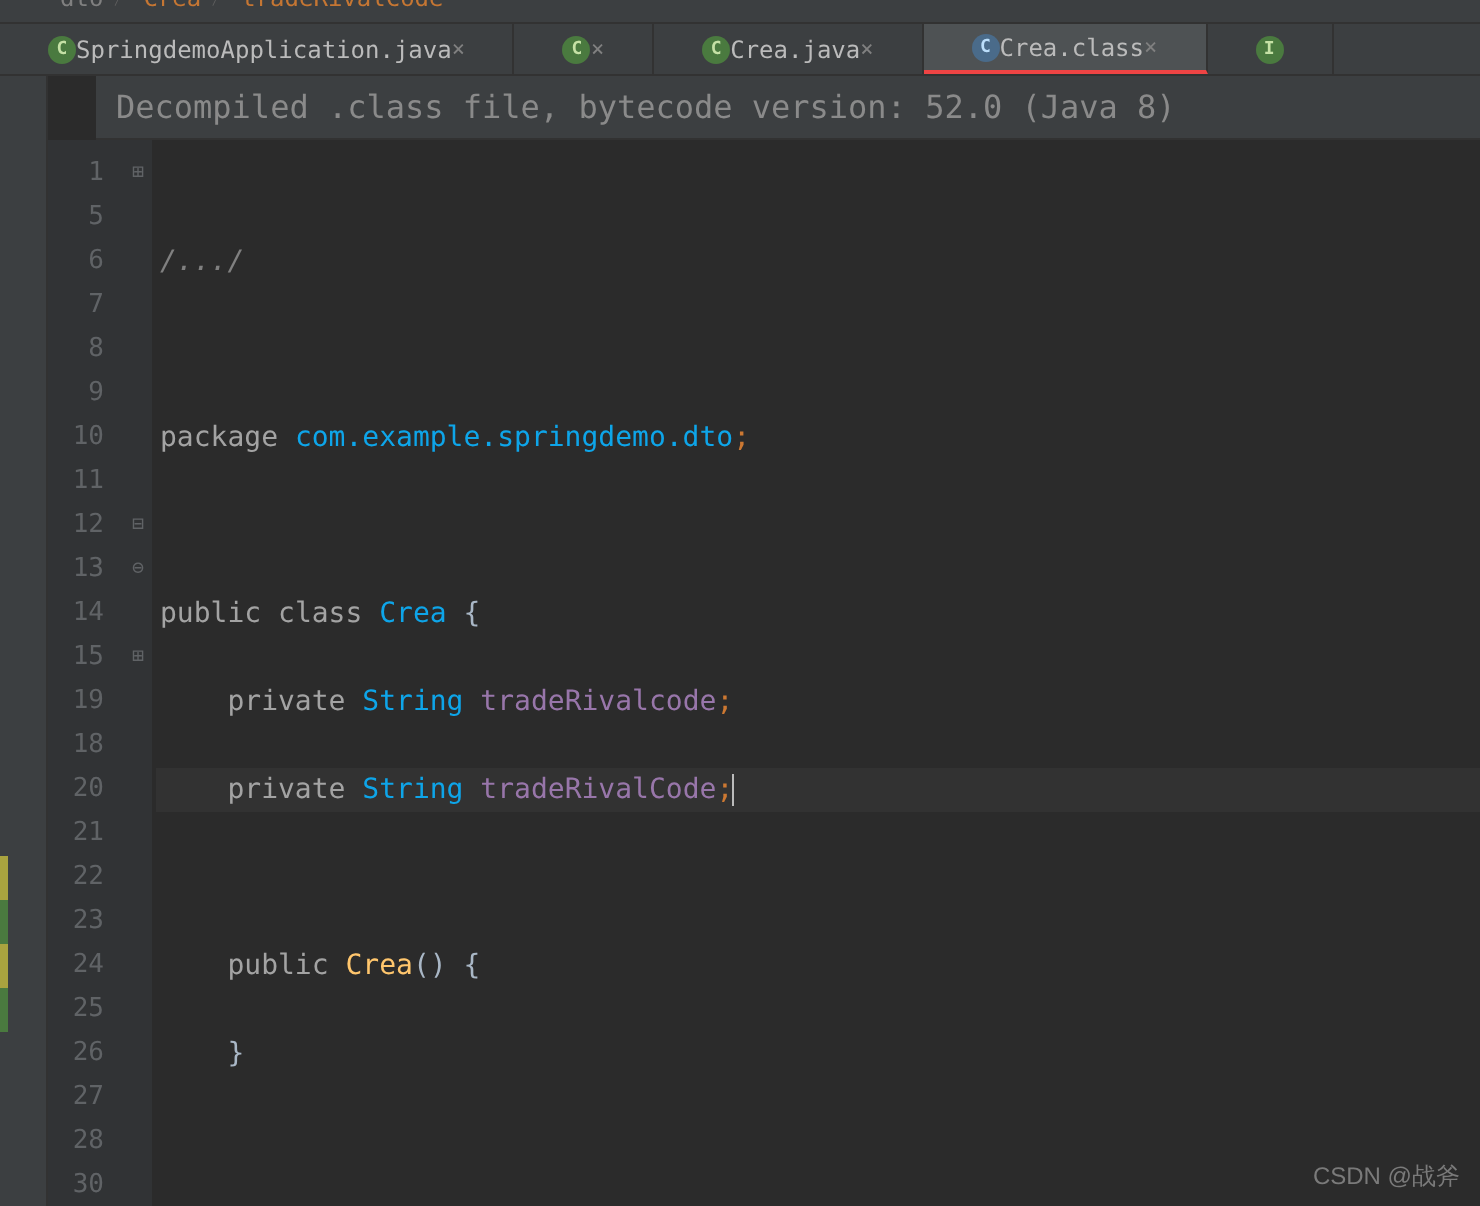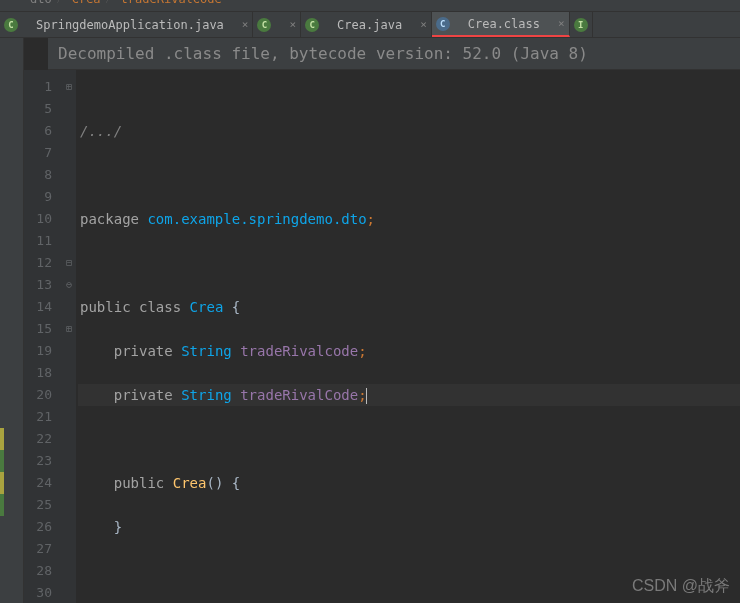--- a/index.html
+++ b/index.html
@@ -33,22 +33,22 @@
   .tabs {
     display: flex;
     background: #3c3f41;
     height: 26px;
     border-bottom: 1px solid #323232;
     position: relative;
   }
   .tab {
     display: flex;
     align-items: center;
-    padding: 0 4px;
-    gap: 18px;
+    padding: 0 24px;
+    gap: 0;
     font-size: 12px;
     color: #bbbbbb;
     border-right: 1px solid #323232;
     cursor: pointer;
     position: relative;
   }
   .tab.active {
     background: #4e5254;
     border-bottom: 2px solid #ef4444;
   }
@@ -153,21 +153,21 @@
   .c-ident   { color: #0ea5e9; }
   .c-field   { color: #9876aa; }
   .c-method  { color: #ffc66d; }
   .c-punct   { color: #a9b7c6; }
   .c-semi    { color: #cc7832; }
   .watermark {
     position: absolute;
     bottom: 6px;
     right: 10px;
     color: #7a7a7a;
-    font-size: 16px;
+    font-size: 12px;
     font-family: sans-serif;
   }
 </style>
 </head>
 <body>
 
 <div class="top-bar">
   <div class="breadcrumb-area">
     <span>dto</span>
     <span class="bc-sep">〉</span>

